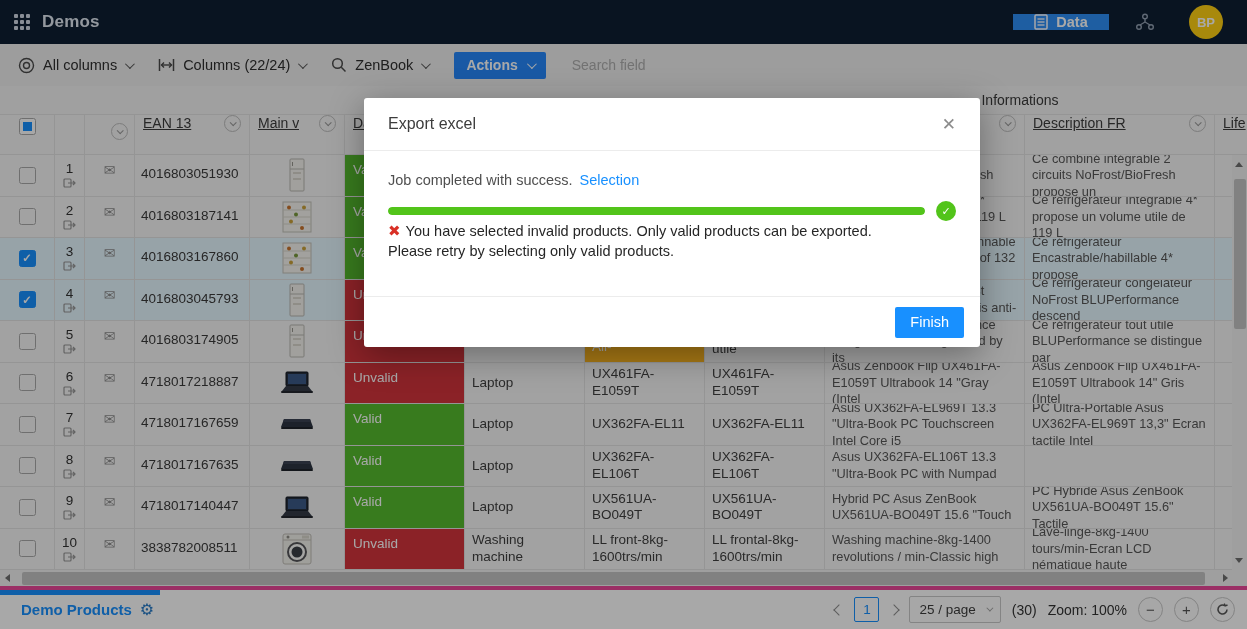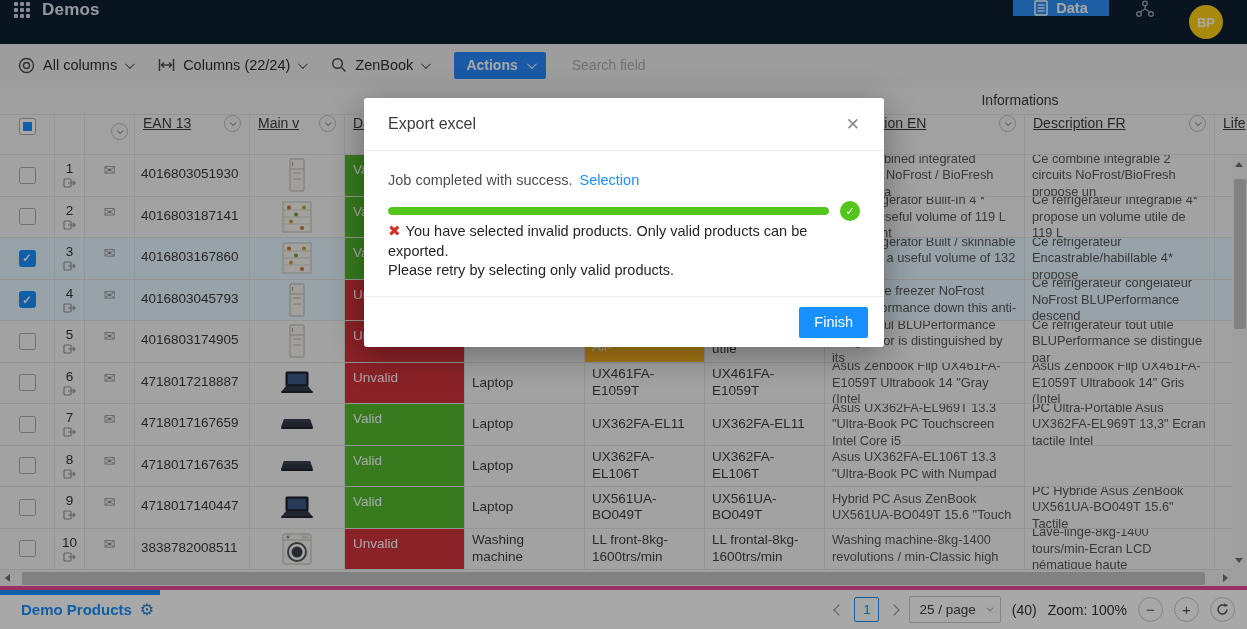--- a/index.html
+++ b/index.html
@@ -1,21 +1,21 @@
 <!DOCTYPE html>
 <html><head>
 <meta charset="utf-8">
 <style>
   * { margin:0; padding:0; box-sizing:border-box; }
   body { font-family:"Liberation Sans", sans-serif; background:#fff; }
   .app { position:relative; width:1247px; height:629px; overflow:hidden; background:#fff; }
 
   
   .navbar { position:absolute; top:0; left:0; right:0; height:44px; background:#0f1f33;
-            display:flex; align-items:flex-start; }
+            display:flex; align-items:center; }
   .nav-left { display:flex; align-items:center; gap:12px; padding-left:14px; flex:1; }
   .nav-title { color:#dfe7f0; font-size:17px; font-weight:bold; letter-spacing:.2px; }
   .grid-ic { display:inline-grid; grid-template-columns:repeat(3,4px); gap:2px; }
   .grid-ic i { width:4px; height:4px; background:#cfd7e2; border-radius:1px; }
   .data-tab { width:96px; background:#2e8ff6; display:flex; align-items:center; justify-content:center;
               gap:8px; color:#fff; font-weight:bold; font-size:14.5px; }
   .nav-ic-btn { width:72px; display:flex; align-items:center; justify-content:center; }
   .avatar { width:34px; height:34px; border-radius:50%; background:#ffd013; color:#fff;
             font-weight:bold; font-size:13px; display:flex; align-items:center; justify-content:center;
             align-self:center; margin:0 24px 0 8px; }
@@ -107,21 +107,21 @@
   .page-box { width:25px; height:25px; border:1px solid #1890ff; border-radius:2px; color:#1890ff;
               display:flex; align-items:center; justify-content:center; font-size:13.5px; }
   .psel { height:27px; border:1px solid #c9c9c9; border-radius:2px; background:#fdfdfd; display:flex;
           align-items:center; gap:10px; padding:0 9px; font-size:13.5px; color:#3d3d3d; }
   .psel .chev { width:5px; height:5px; border-color:#a0a0a0; border-width:1.4px; }
   .circ-btn { width:25px; height:25px; border-radius:50%; border:1px solid #c9c9c9; background:#fdfdfd;
               display:flex; align-items:center; justify-content:center; color:#555; font-size:15px; line-height:1; }
 
   
   .overlay { position:absolute; inset:0; background:rgba(0,0,0,0.34); z-index:50; }
-  .modal { position:absolute; left:364px; top:98px; width:520px; height:249px; background:#fff;
+  .modal { position:absolute; left:364px; top:98px; width:616px; height:249px; background:#fff;
            border-radius:3px; box-shadow:0 8px 34px rgba(0,0,0,.35); z-index:60; display:flex; flex-direction:column; }
   .m-head { height:53px; border-bottom:1px solid #ececec; display:flex; align-items:center;
             padding:0 24px; }
   .m-title { font-size:16px; color:#3c3c3c; flex:1; }
   .m-close { color:#8c8c8c; font-size:17px; border:none; background:none; font-family:inherit; line-height:1; }
   .m-body { flex:1; padding:21px 24px 0; }
   .m-status { font-size:14.5px; color:#4f4f4f; }
   .m-status a { color:#1890ff; text-decoration:none; margin-left:7px; }
   .prog-row { display:flex; align-items:center; margin-top:13px; gap:11px; }
   .prog-track { flex:1; height:8px; border-radius:4px; background:#f0f0f0; overflow:hidden; }
@@ -689,21 +689,21 @@
       <span class="gear">⚙</span>
     </div>
     <div class="pager">
       <span class="pchev prev"></span>
       <span class="page-box">1</span>
       <span class="pchev next"></span>
       <span class="psel">
         <span>25 / page</span>
         <span class="chev"></span>
       </span>
-      <span>(40)</span>
+      <span>(30)</span>
       <span>Zoom: 100%</span>
       <button class="circ-btn">−</button>
       <button class="circ-btn">+</button>
       <button class="circ-btn">
         <span>
           <svg width="13" height="13" viewBox="0 0 13 13">
               <path d="M11 6.5A4.5 4.5 0 1 1 8.8 2.6" fill="none" stroke="#555" stroke-width="1.5"></path>
               <path d="M8.2 0.6l1 2.3 2.3-.9" fill="none" stroke="#555" stroke-width="1.5"></path>
             </svg>
         </span>

